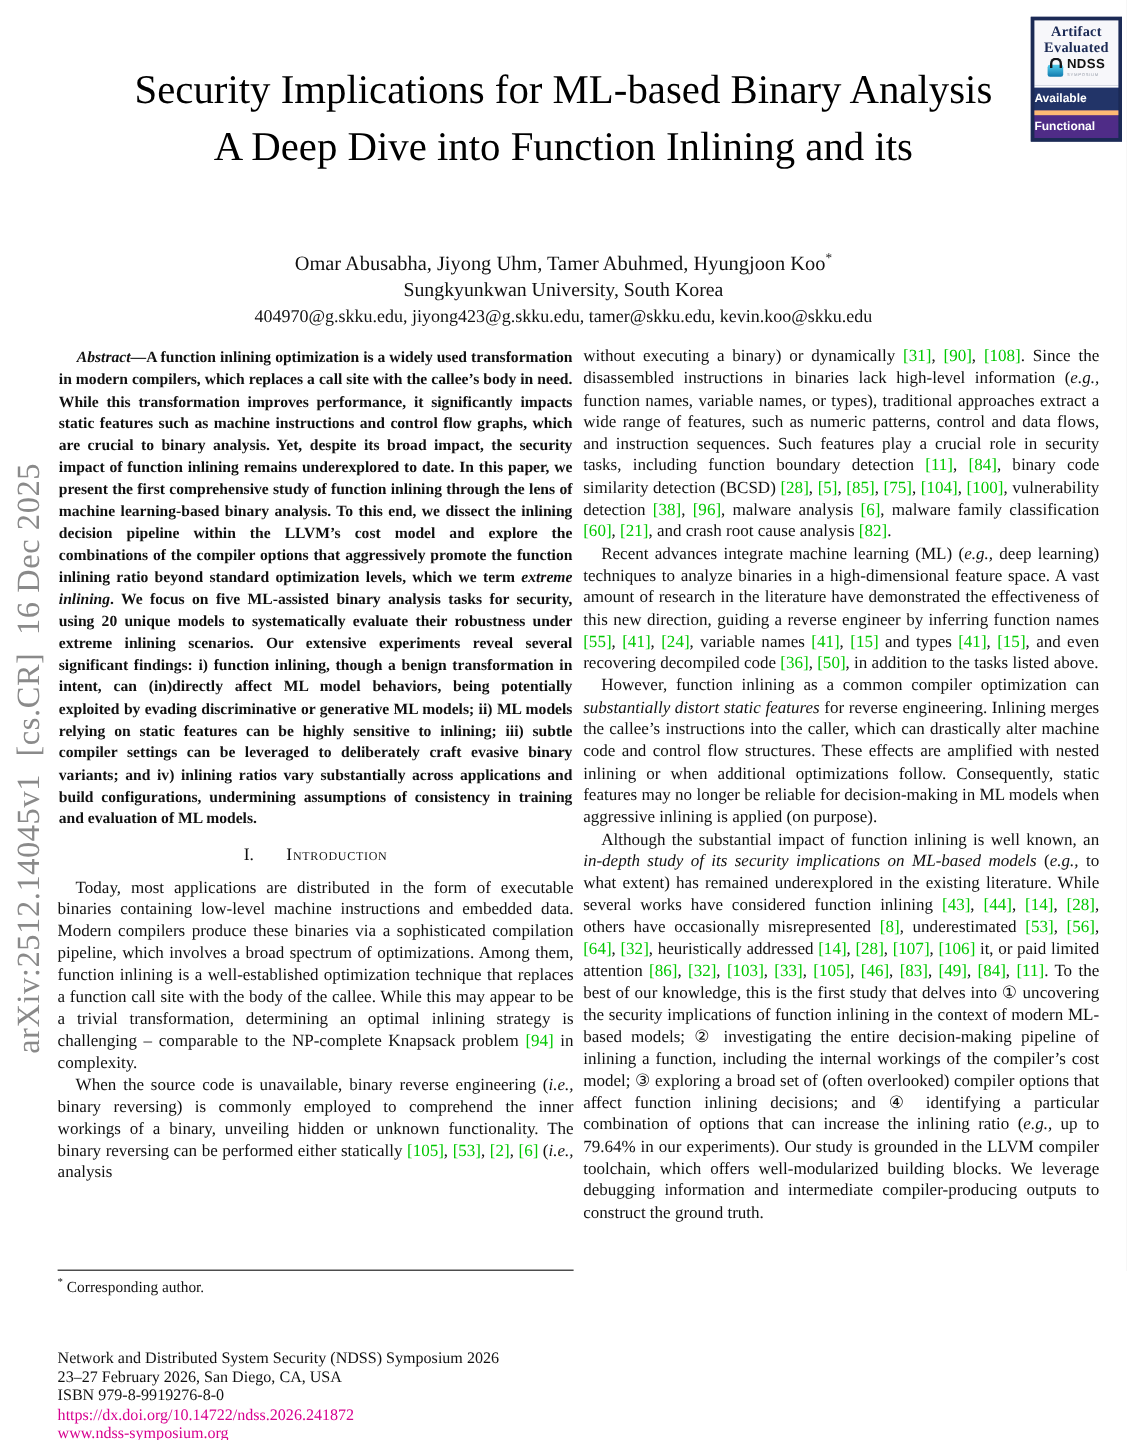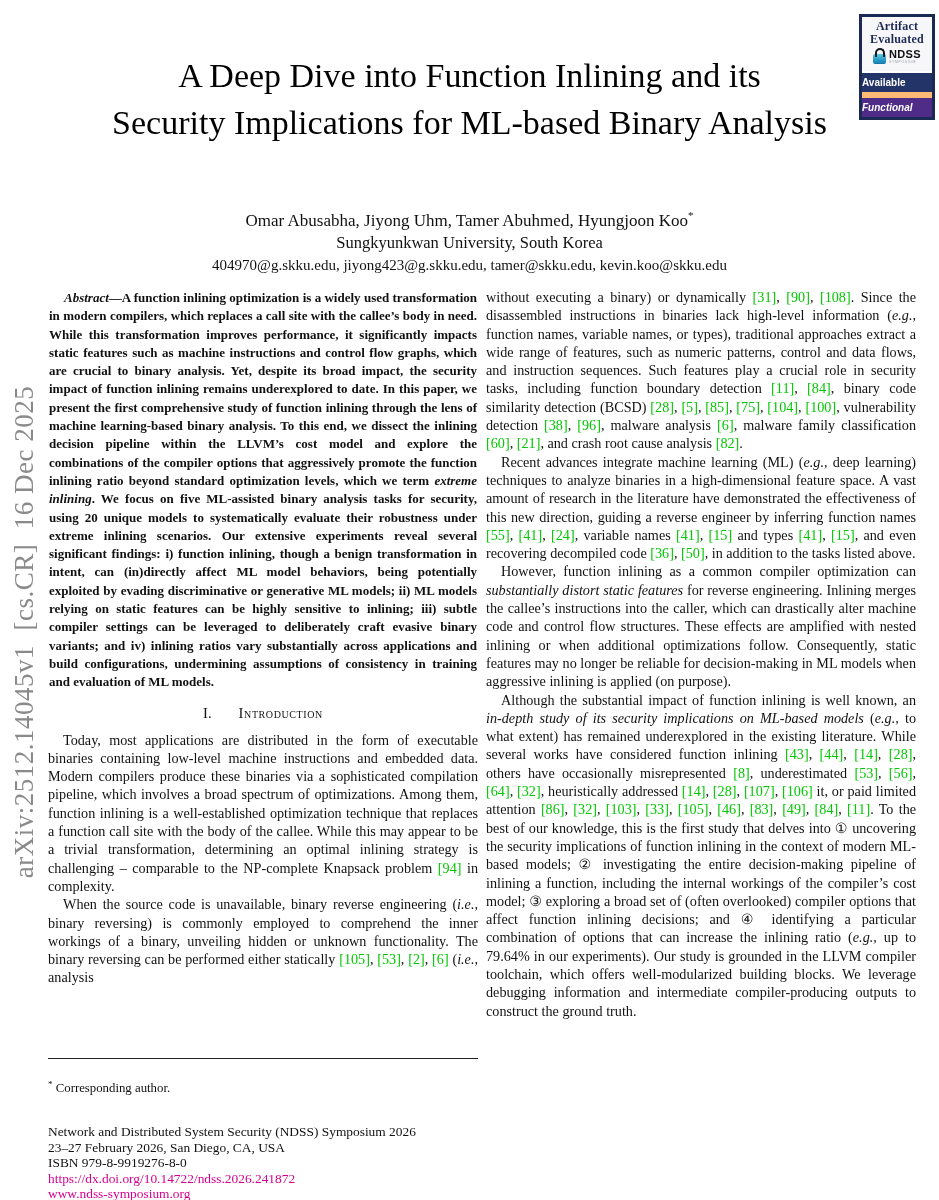--- a/index.html
+++ b/index.html
@@ -38,21 +38,21 @@
   .lock::before{content:"";position:absolute;top:-6px;left:2.2px;width:6px;height:7px;border:2.4px solid #15161a;border-bottom:none;border-radius:5px 5px 0 0;}
   .ndss-text{display:flex;flex-direction:column;align-items:flex-start;}
   .ndss-name{font-family:"Liberation Sans",sans-serif;font-weight:bold;font-size:11px;line-height:11px;color:#111;letter-spacing:.3px;}
   .ndss-sub{font-family:"Liberation Sans",sans-serif;font-size:3.5px;color:#9aa0ac;letter-spacing:.6px;}
   .badge-band{
     text-align:left;color:#fff;
     font-family:"Liberation Sans",sans-serif;font-weight:bold;font-size:10px;
     height:19px;line-height:19px;
   }
   .band-available{background:var(--navy,#223468);border-top:2px solid #fff;}
-  .band-functional{background:var(--purple,#4f2c87);border-top:6px solid #fdba74;font-style:italic;}
+  .band-functional{background:var(--purple,#4f2c87);border-top:4px solid #fdba74;}
   
   .title-block{position:absolute;top:52px;left:0;width:939px;text-align:center;}
   .title-line{font-size:34px;line-height:47px;color:#000;}
   .author-block{position:absolute;top:204px;left:0;width:939px;text-align:center;}
   .authors-line{font-size:17px;line-height:23px;}
   .authors-line sup{font-size:11px;}
   .affil-line{font-size:16.5px;line-height:22px;}
   .emails-line{font-size:15px;line-height:22px;}
   
   .col{position:absolute;top:288px;width:430px;text-align:justify;}
@@ -65,21 +65,21 @@
   .section-heading{
     text-align:center;font-size:14.6px;margin:13px 0 9px 0;font-weight:normal;
   }
   .section-heading .sec-title{font-variant:small-caps;letter-spacing:.6px;margin-left:27px;}
   .body-para{font-size:14.2px;line-height:18.3px;margin:0;text-indent:15px;}
   .no-indent{text-indent:0;}
   .cite{color:var(--citation,#00c800);}
   
   .footnote{
     position:absolute;left:48px;top:1058px;width:430px;
-    border-top:1px solid #222;padding-top:20px;
+    border-top:1px solid #222;padding-top:4px;
     font-size:12.8px;
   }
   .footnote sup{font-size:9px;}
   .first-page-footer{
     position:absolute;left:48px;top:1124px;width:470px;
     font-size:13.4px;line-height:15.6px;
   }
   .footer-link{color:var(--link,#d6008f);text-decoration:none;display:block;}
 </style>
 </head>
@@ -99,22 +99,22 @@
           <span class="ndss-name">NDSS</span>
           <span class="ndss-sub">SYMPOSIUM</span>
         </span>
       </div>
     </div>
     <div class="badge-band band-available">Available</div>
     <div class="badge-band band-functional">Functional</div>
   </div>
 
   <div class="title-block">
+    <div class="title-line">Security Implications for ML-based Binary Analysis</div>
     <div class="title-line">A Deep Dive into Function Inlining and its</div>
-    <div class="title-line">Security Implications for ML-based Binary Analysis</div>
   </div>
 
   <div class="author-block">
     <div class="authors-line"><span>Omar Abusabha, Jiyong Uhm, Tamer Abuhmed, Hyungjoon Koo</span><sup>*</sup></div>
     <div class="affil-line">Sungkyunkwan University, South Korea</div>
     <div class="emails-line">404970@g.skku.edu, jiyong423@g.skku.edu, tamer@skku.edu, kevin.koo@skku.edu</div>
   </div>
 
   <div class="col col-left">
     <p class="abstract"><em>Abstract</em>—A function inlining optimization is a widely used transformation in modern compilers, which replaces a call site with the callee’s body in need. While this transformation improves performance, it significantly impacts static features such as machine instructions and control flow graphs, which are crucial to binary analysis. Yet, despite its broad impact, the security impact of function inlining remains underexplored to date. In this paper, we present the first comprehensive study of function inlining through the lens of machine learning-based binary analysis. To this end, we dissect the inlining decision pipeline within the LLVM’s cost model and explore the combinations of the compiler options that aggressively promote the function inlining ratio beyond standard optimization levels, which we term <em>extreme inlining</em>. We focus on five ML-assisted binary analysis tasks for security, using 20 unique models to systematically evaluate their robustness under extreme inlining scenarios. Our extensive experiments reveal several significant findings: i) function inlining, though a benign transformation in intent, can (in)directly affect ML model behaviors, being potentially exploited by evading discriminative or generative ML models; ii) ML models relying on static features can be highly sensitive to inlining; iii) subtle compiler settings can be leveraged to deliberately craft evasive binary variants; and iv) inlining ratios vary substantially across applications and build configurations, undermining assumptions of consistency in training and evaluation of ML models.</p>

